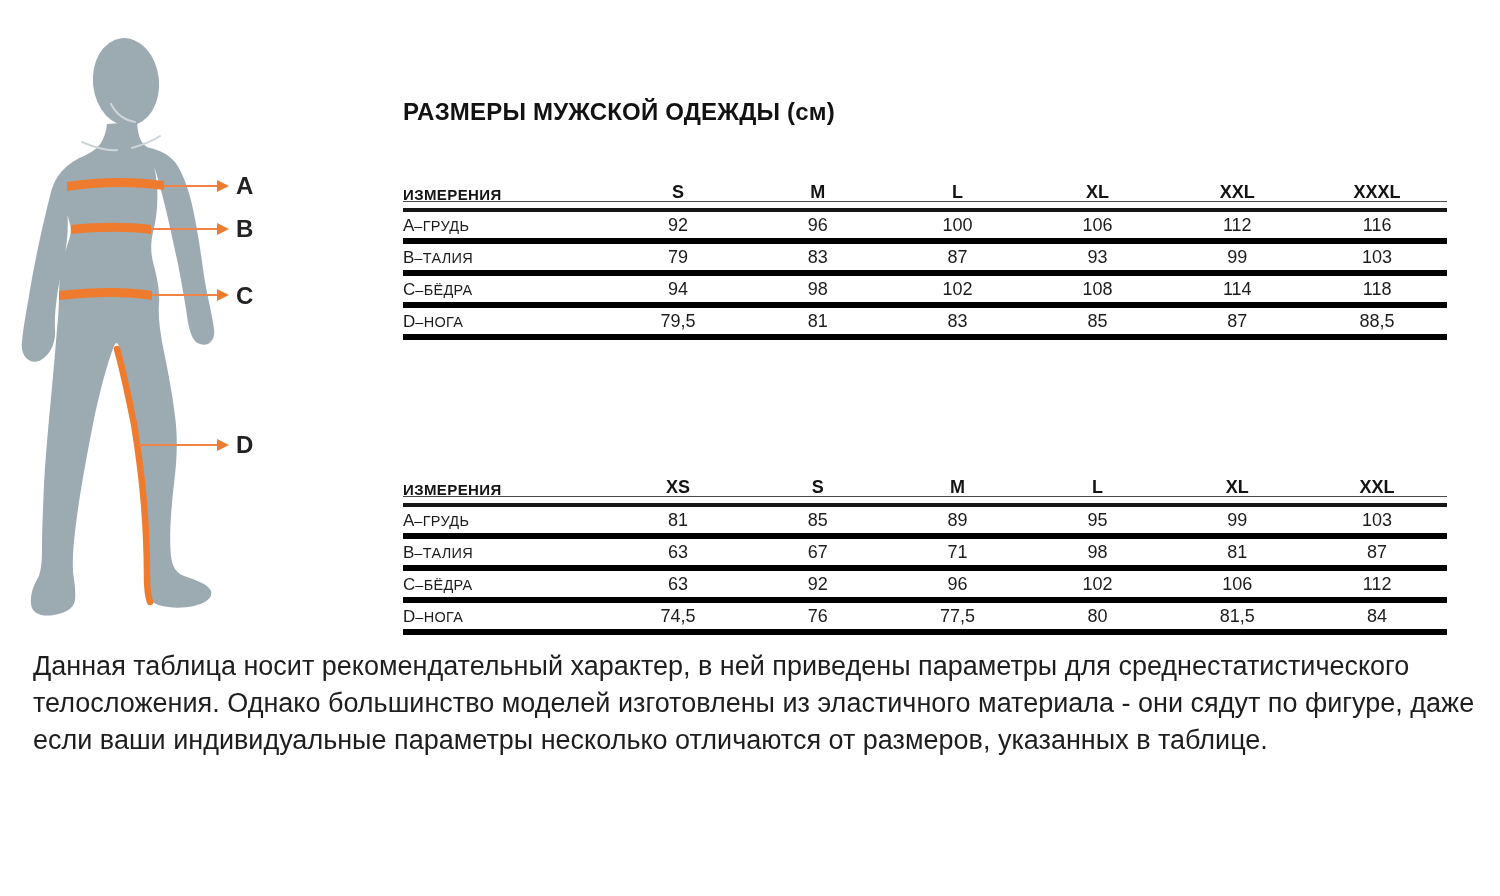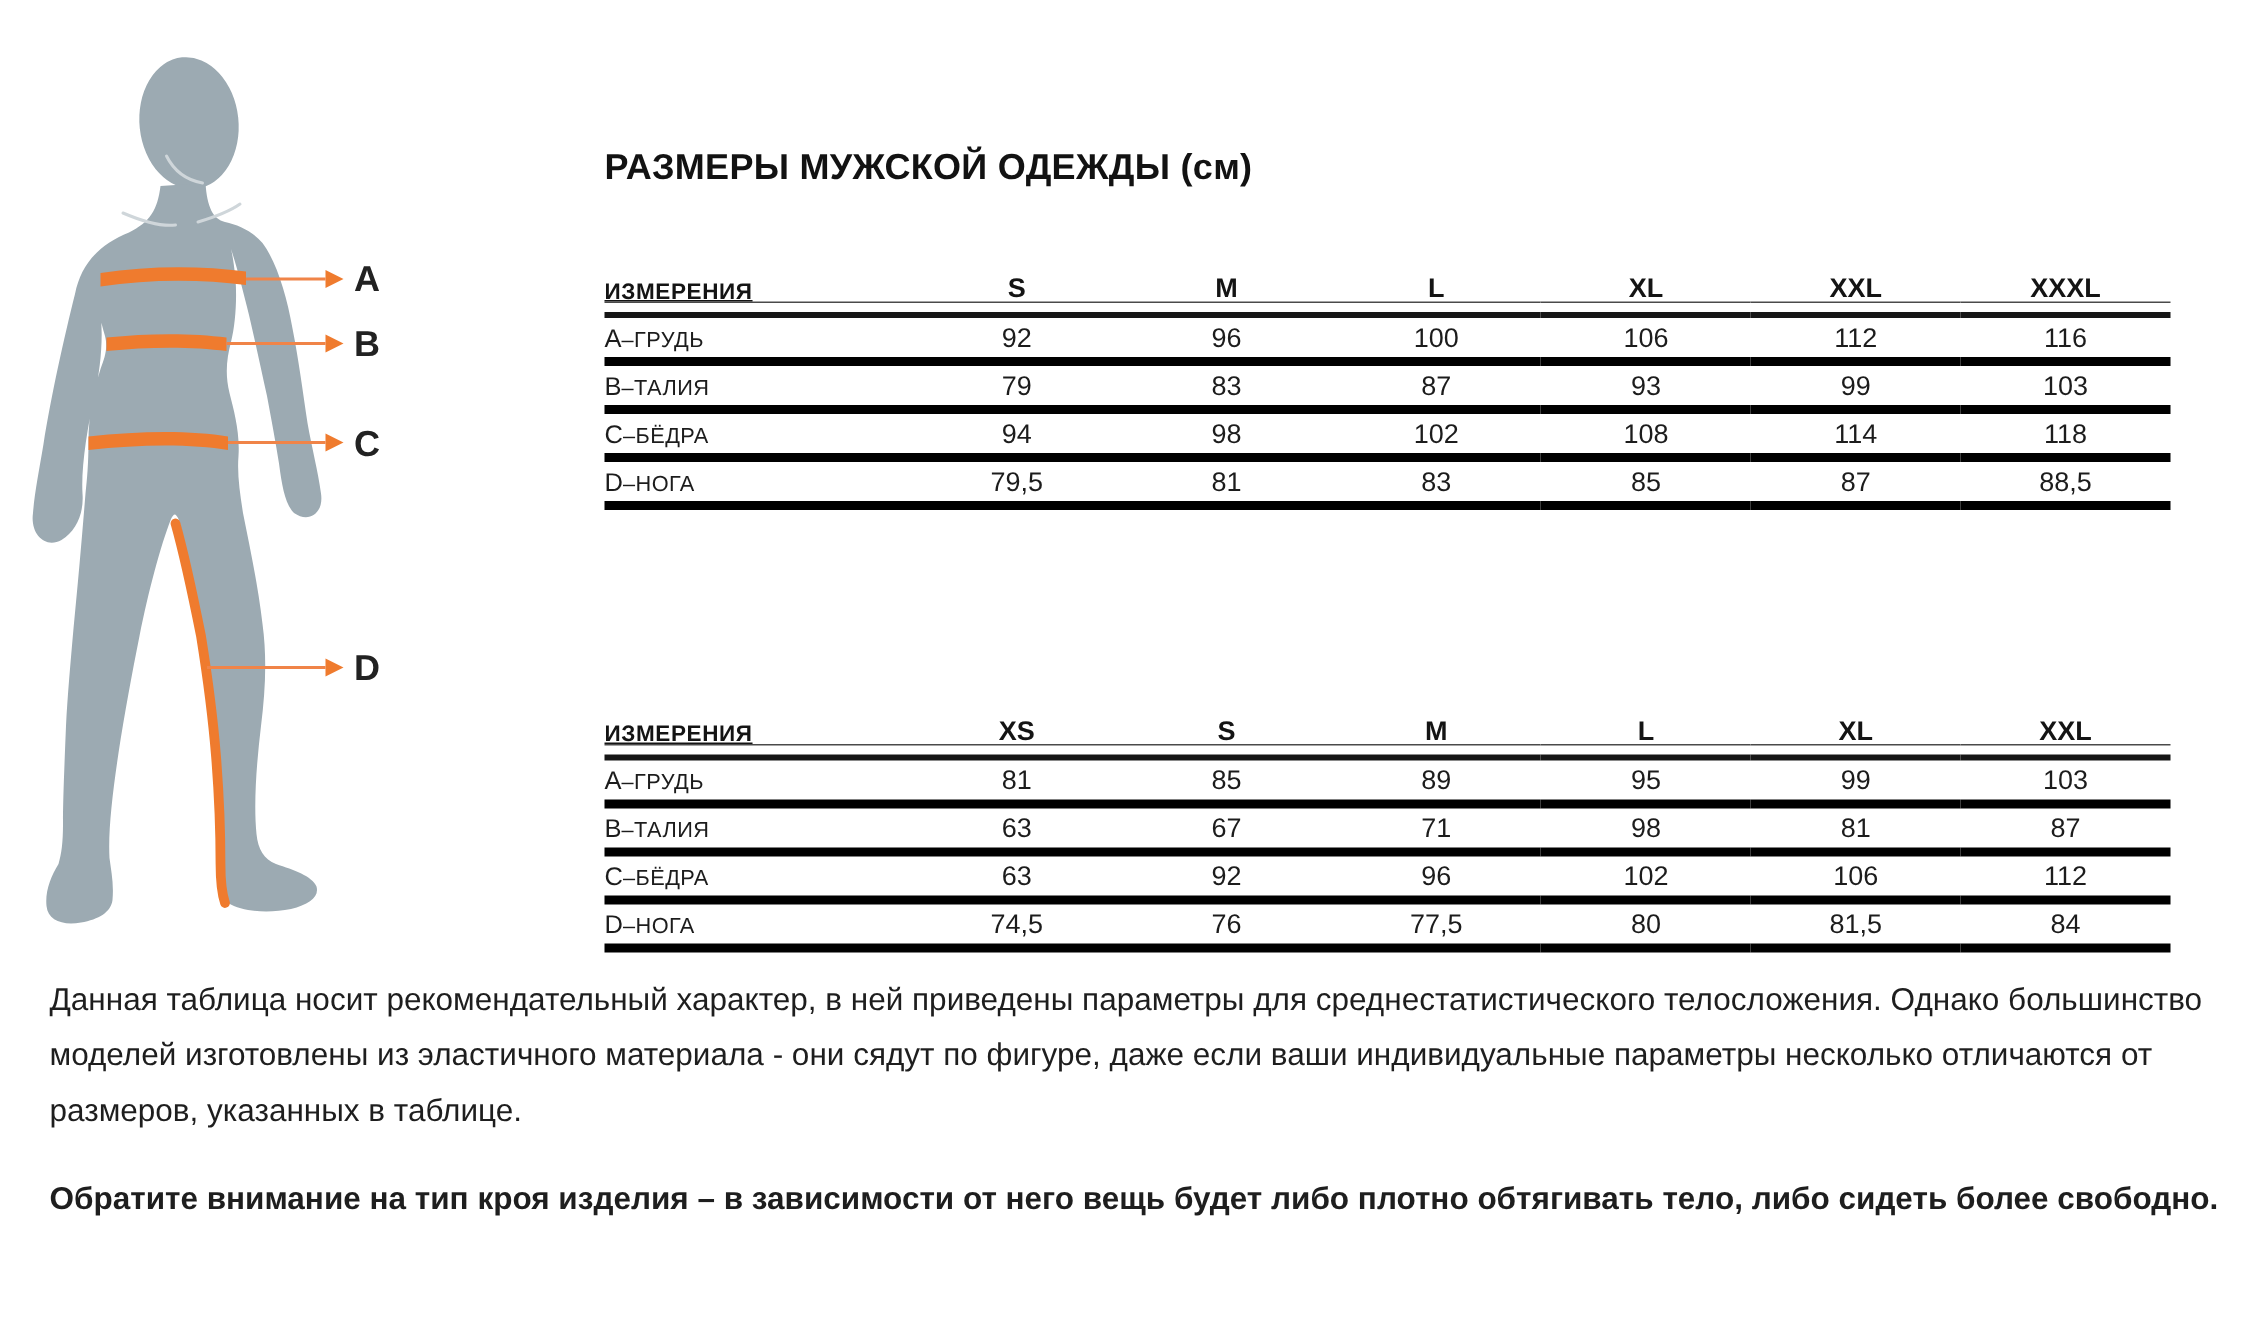--- a/index.html
+++ b/index.html
@@ -24,33 +24,33 @@
   }
   .table-men   { top:179px; }
   .table-women { top:474px; }
   .size-table thead th {
     height:24px; padding:0 0 5px 0; vertical-align:bottom;
     font-size:18px; font-weight:bold; color:#141414; text-align:center;
     border-bottom:4px solid #161616;
     background:linear-gradient(#4a4a4a,#4a4a4a) 0 calc(100% - 6px) / 100% 1px no-repeat;
   }
   .size-table thead th.col-measure {
-    text-align:left; font-size:15px; letter-spacing:0.4px;text-decoration:underline;
+    text-align:left; font-size:15px; letter-spacing:0.4px;
   }
   .size-table tbody td {
     height:26px; padding:0; vertical-align:middle;
     font-size:18px; color:#1c1c1c; text-align:center;
     border-bottom:6px solid #000000;
   }
   .size-table tbody td.row-label { text-align:left; }
   .row-label .cap  { font-size:17px; }
   .row-label .rest { font-size:14.5px; letter-spacing:0.3px; }
   
   .notes { position:absolute; left:33px; top:648px; width:1450px; }
-  .notes p { margin:0; font-size:21px; line-height:37px; color:#1e1e1e; }
+  .notes p { margin:0; font-size:27px; line-height:37px; color:#1e1e1e; }
   .notes .note-regular { margin-bottom:22px; font-weight:normal; }
   .notes .note-bold { font-weight:bold; }
 </style>
 </head>
 <body>
 
 <div class="page">
 
   <div class="figure-wrap">
     <svg width="242" height="605" viewBox="0 0 242 605" xmlns="http://www.w3.org/2000/svg" style="font-family:&quot;Liberation Sans&quot;,sans-serif">
@@ -266,16 +266,15 @@
           <td>77,5</td>
           <td>80</td>
           <td>81,5</td>
           <td>84</td>
         </tr>
       </tbody>
     </table>
 
   <div class="notes">
     <p class="note-regular">Данная таблица носит рекомендательный характер, в ней приведены параметры для среднестатистического телосложения. Однако большинство моделей изготовлены из эластичного материала - они сядут по фигуре, даже если ваши индивидуальные параметры несколько отличаются от размеров, указанных в таблице.</p>
-    <p class="note-bold">Обратите внимание на тип кроя изделия – в зависимости от него вещь будет либо плотно обтягивать тело, либо сидеть более свободно.</p>
   </div>
 
 </div>
 
 </body></html>

